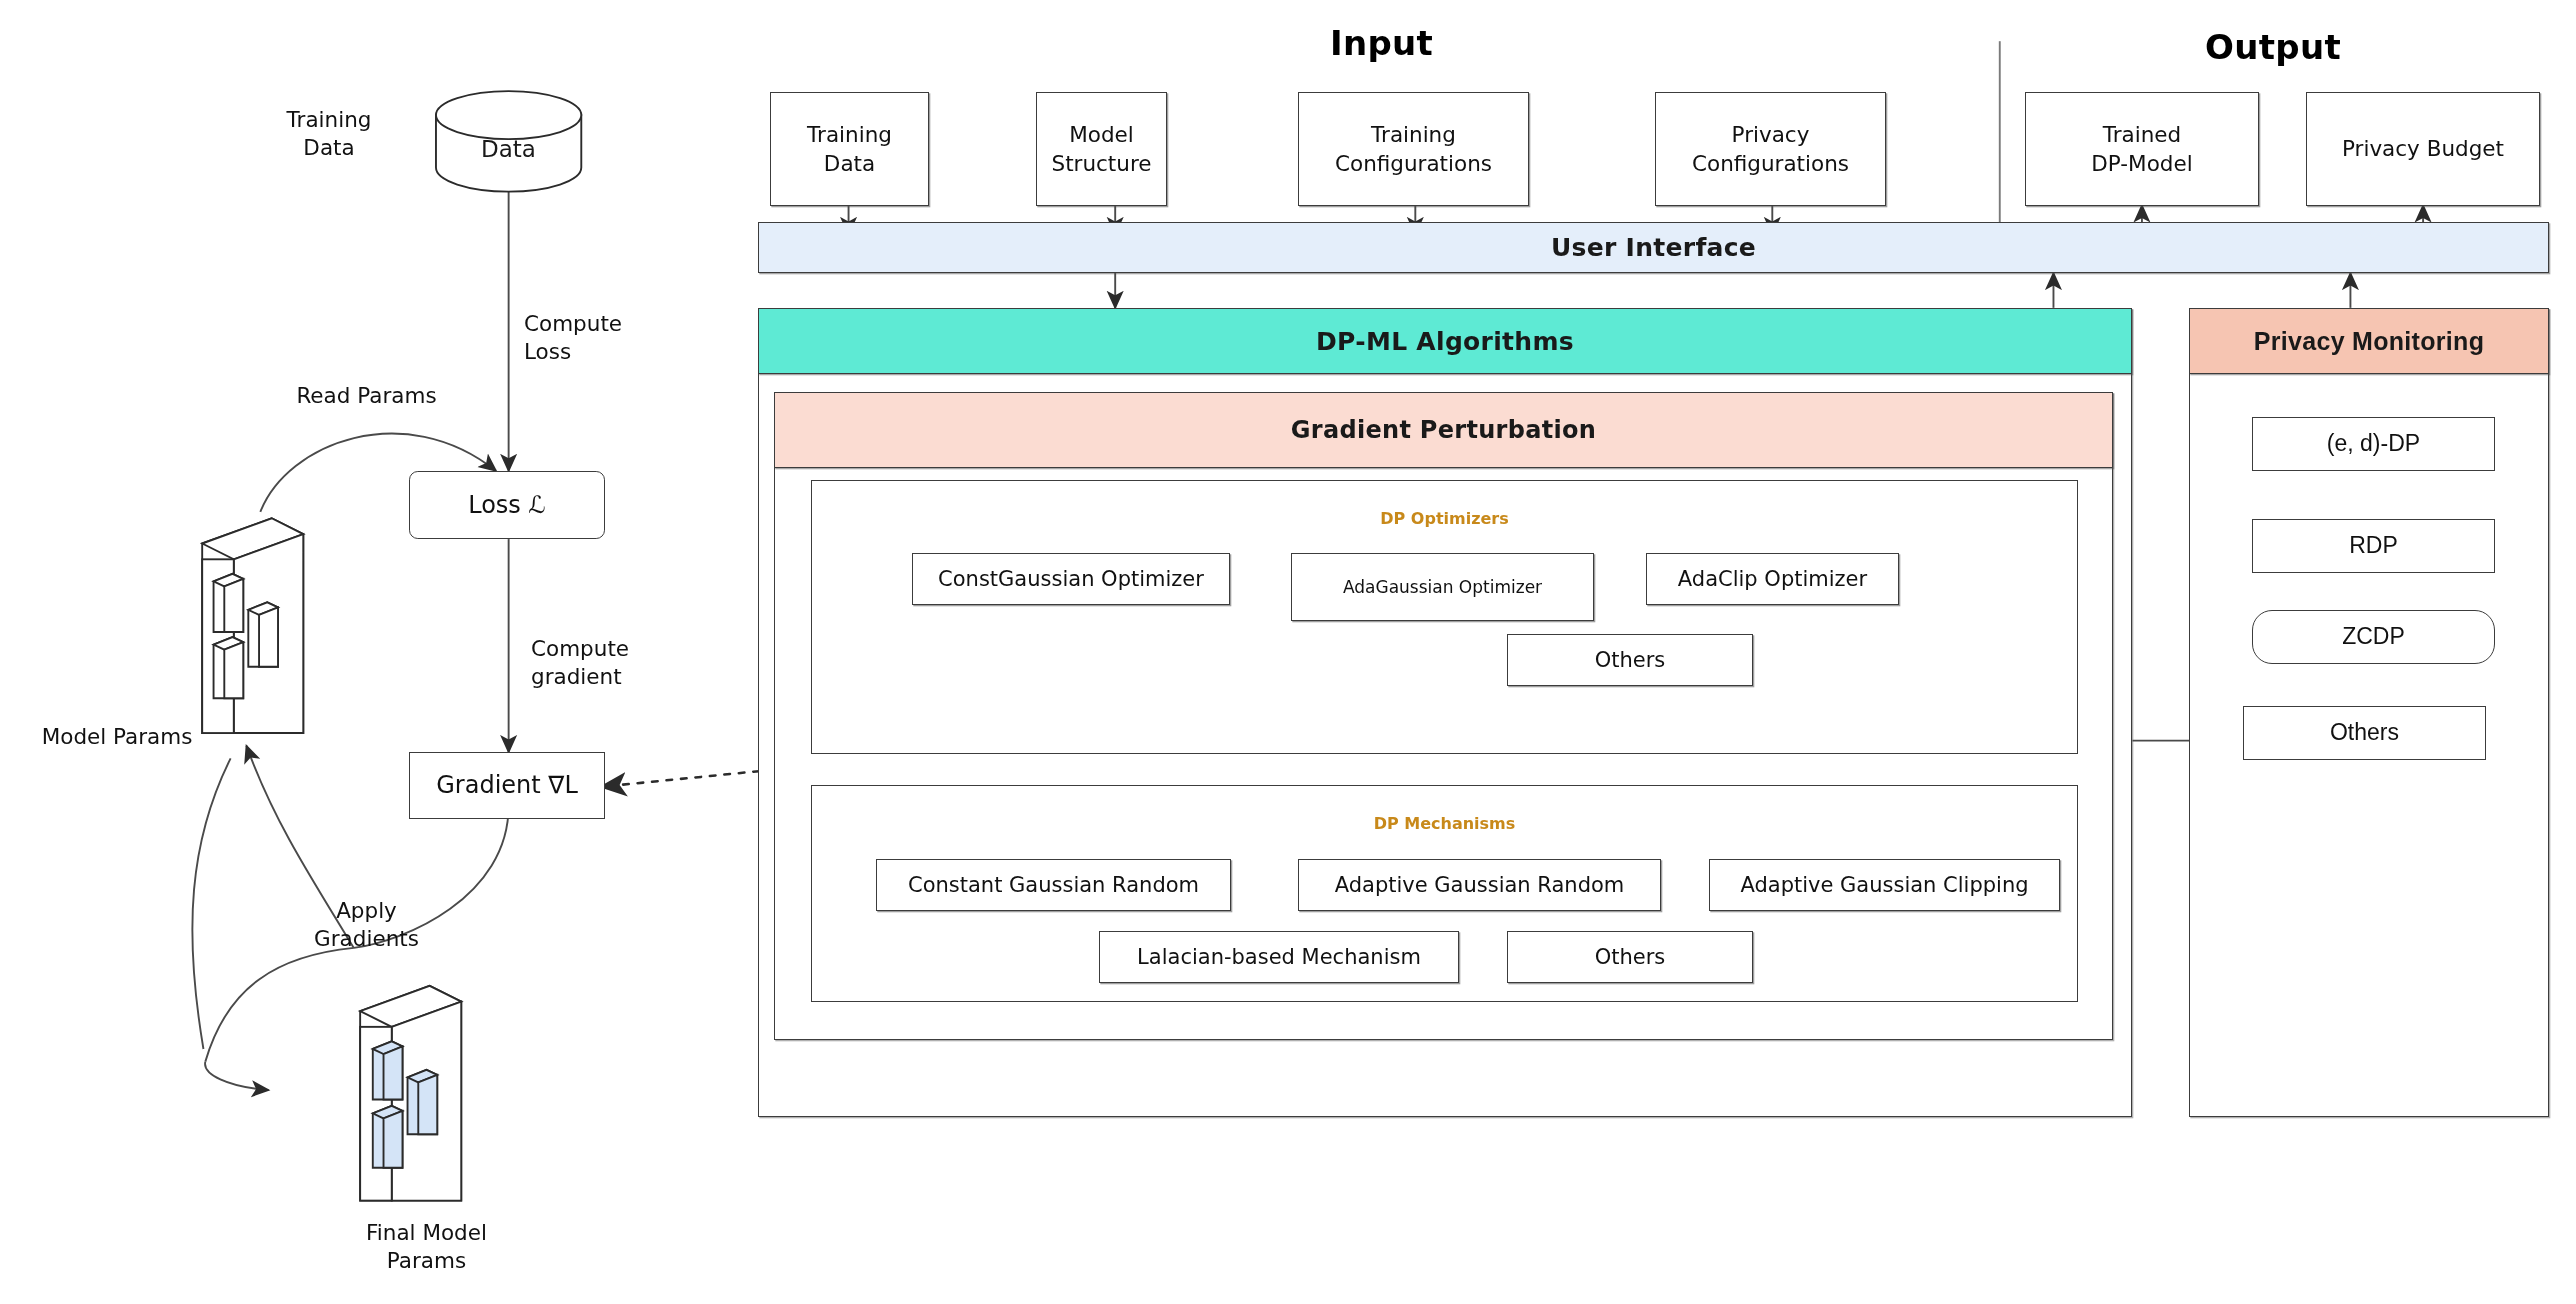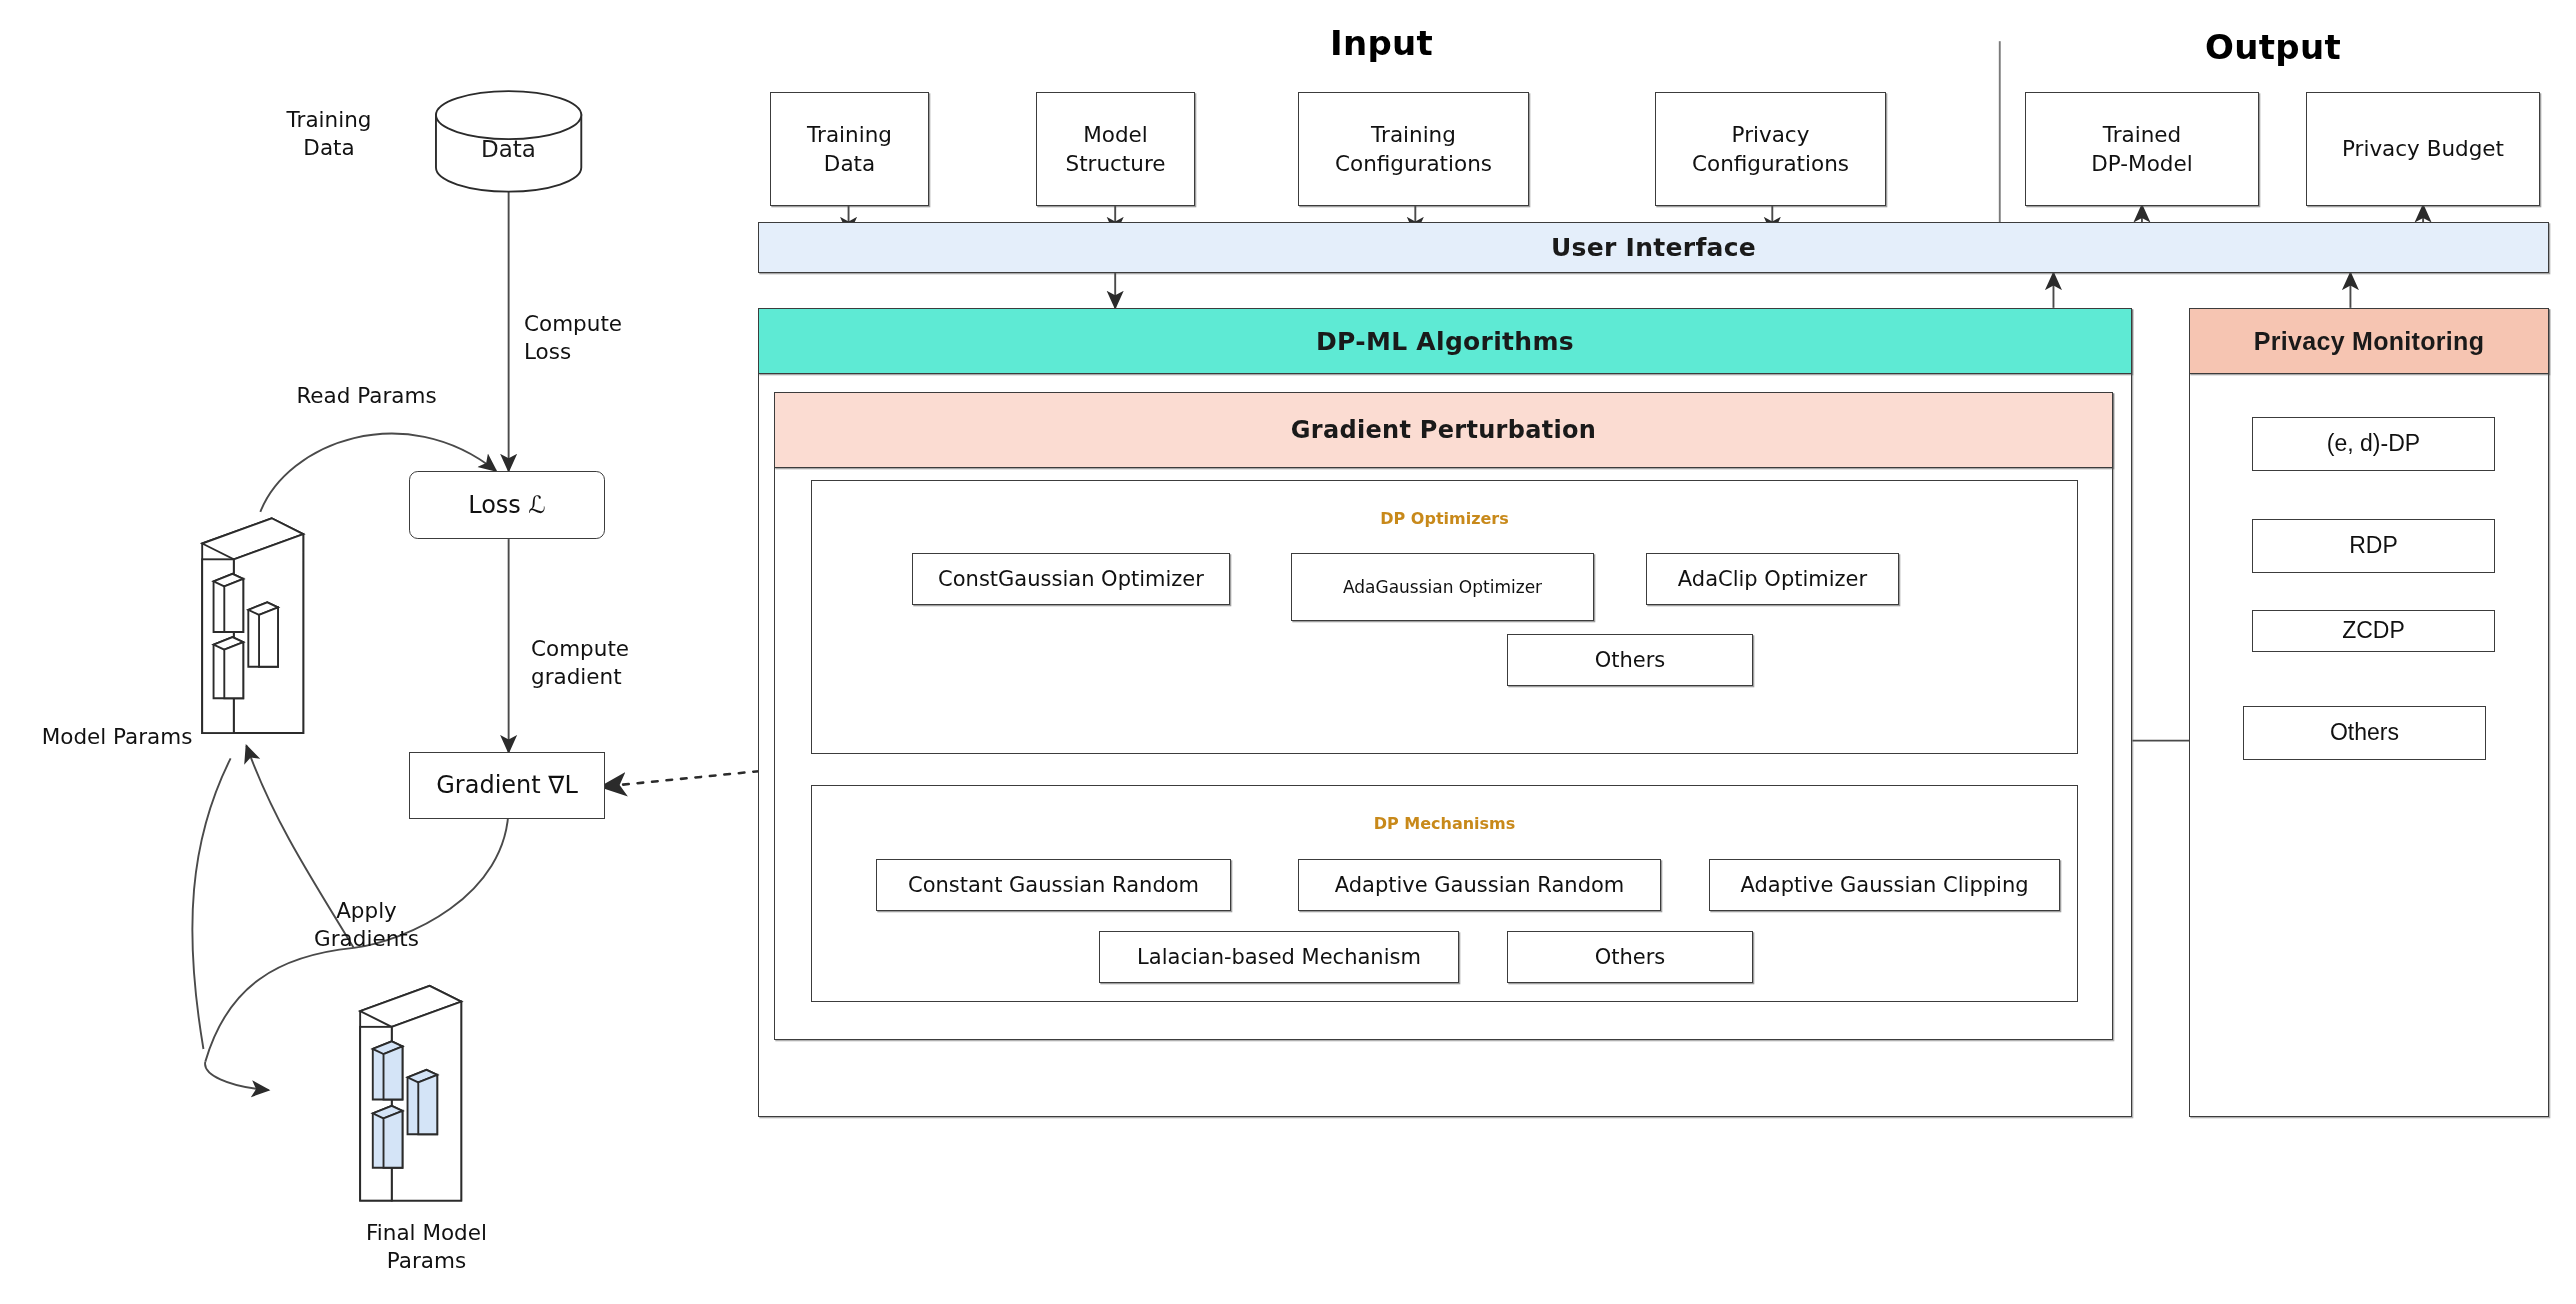--- a/index.html
+++ b/index.html
@@ -201,21 +201,21 @@
   <div class="caption" style="left:335px;top:1219px;width:183px;">Final Model
 Params</div>
 
   <div class="bigtitle" style="left:1330px;top:23px;">Input</div>
   <div class="bigtitle" style="left:2205px;top:26.5px;">Output</div>
 
   <div class="node" style="left:770px;top:92px;width:159px;height:114px;">
     <span style="white-space:pre-line;">Training
 Data</span>
   </div>
-  <div class="node" style="left:1036px;top:92px;width:159px;height:114px;">
+  <div class="node" style="left:1036px;top:92px;width:131px;height:114px;">
     <span style="white-space:pre-line;">Model
 Structure</span>
   </div>
   <div class="node" style="left:1298px;top:92px;width:231px;height:114px;">
     <span style="white-space:pre-line;">Training
 Configurations</span>
   </div>
   <div class="node" style="left:1655px;top:92px;width:231px;height:114px;">
     <span style="white-space:pre-line;">Privacy
 Configurations</span>
@@ -290,22 +290,22 @@
   </div>
 
   <div class="node" style="left:2252px;top:417px;width:243px;height:54px;font-size:23px;box-shadow:none;border-width:1.9px;
               font-family:'Liberation Sans',sans-serif;">
     <span>(e, d)-DP</span>
   </div>
   <div class="node" style="left:2252px;top:519px;width:243px;height:54px;font-size:23px;box-shadow:none;border-width:1.9px;
               font-family:'Liberation Sans',sans-serif;">
     <span>RDP</span>
   </div>
-  <div class="node" style="left:2252px;top:610px;width:243px;height:42px;font-size:23px;box-shadow:none;border-width:1.9px;
-              font-family:'Liberation Sans',sans-serif;">
+  <div class="node" style="left:2252px;top:610px;width:243px;height:54px;font-size:23px;box-shadow:none;border-width:1.9px;
+              font-family:'Liberation Sans',sans-serif;border-radius:20px;">
     <span>ZCDP</span>
   </div>
   <div class="node" style="left:2243px;top:706px;width:243px;height:54px;font-size:23px;box-shadow:none;border-width:1.9px;
               font-family:'Liberation Sans',sans-serif;">
     <span>Others</span>
   </div>
 
 </div>
 
 

